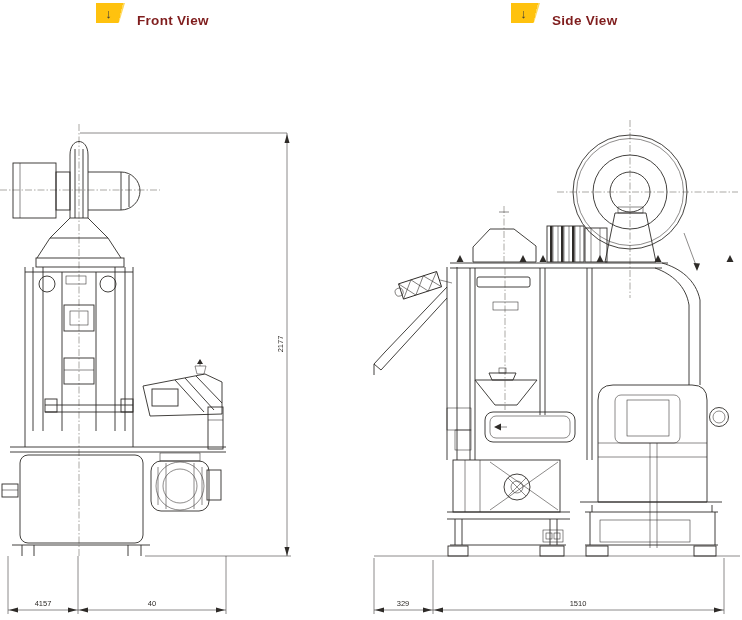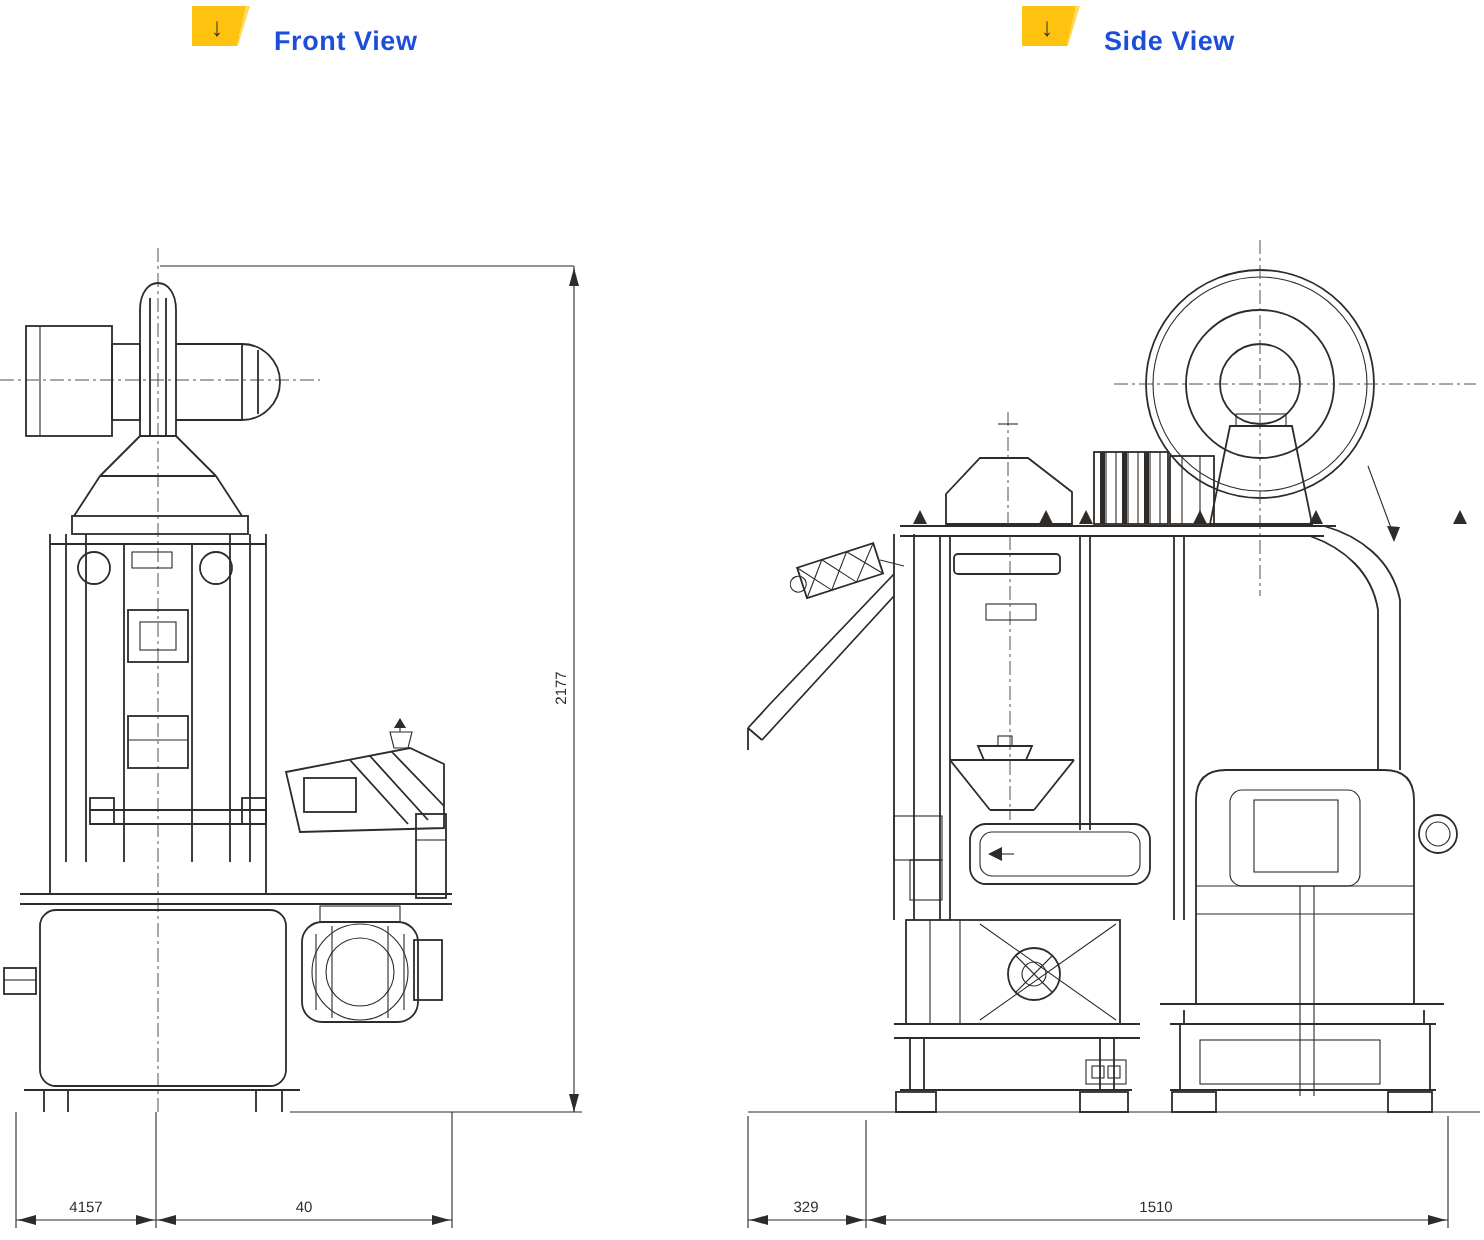--- a/index.html
+++ b/index.html
@@ -4,21 +4,21 @@
 <style>
   html,body{margin:0;padding:0;background:#ffffff;}
   #screen{position:relative;width:742px;height:620px;background:#ffffff;overflow:hidden;
           font-family:"Liberation Sans",sans-serif;}
   .view-header{position:absolute;top:2px;height:22px;display:flex;align-items:center;}
   .badge{position:relative;width:29px;height:20px;
          background:linear-gradient(103deg,#ffc20e 80%,#ffd95e 80%);
          clip-path:polygon(0 0,100% 0,79% 100%,0 100%);
          display:flex;align-items:center;justify-content:center;}
   .badge span{font-size:13px;font-weight:bold;color:#3a3a3a;line-height:1;transform:translateX(-2px);}
-  .view-label{margin-left:12px;font-size:13.5px;font-weight:bold;color:#1d4ed8;letter-spacing:.3px;margin-top:14px;}
+  .view-label{margin-left:12px;font-size:13.5px;font-weight:bold;color:#7f1d1d;letter-spacing:.3px;margin-top:14px;}
   svg{position:absolute;}
   svg text{font-family:"Liberation Sans",sans-serif;font-size:7.5px;fill:#2e2b28;}
   .ln{stroke:#2e2b28;stroke-width:.9;fill:none;}
   .ln-thin{stroke:#2e2b28;stroke-width:.55;fill:none;}
   .cl{stroke:#55504a;stroke-width:.5;fill:none;stroke-dasharray:7 2 1.5 2;}
   .fl{fill:#2e2b28;stroke:none;}
   .bar{fill:#2e2b28;}
 </style>
 </head>
 <body>

